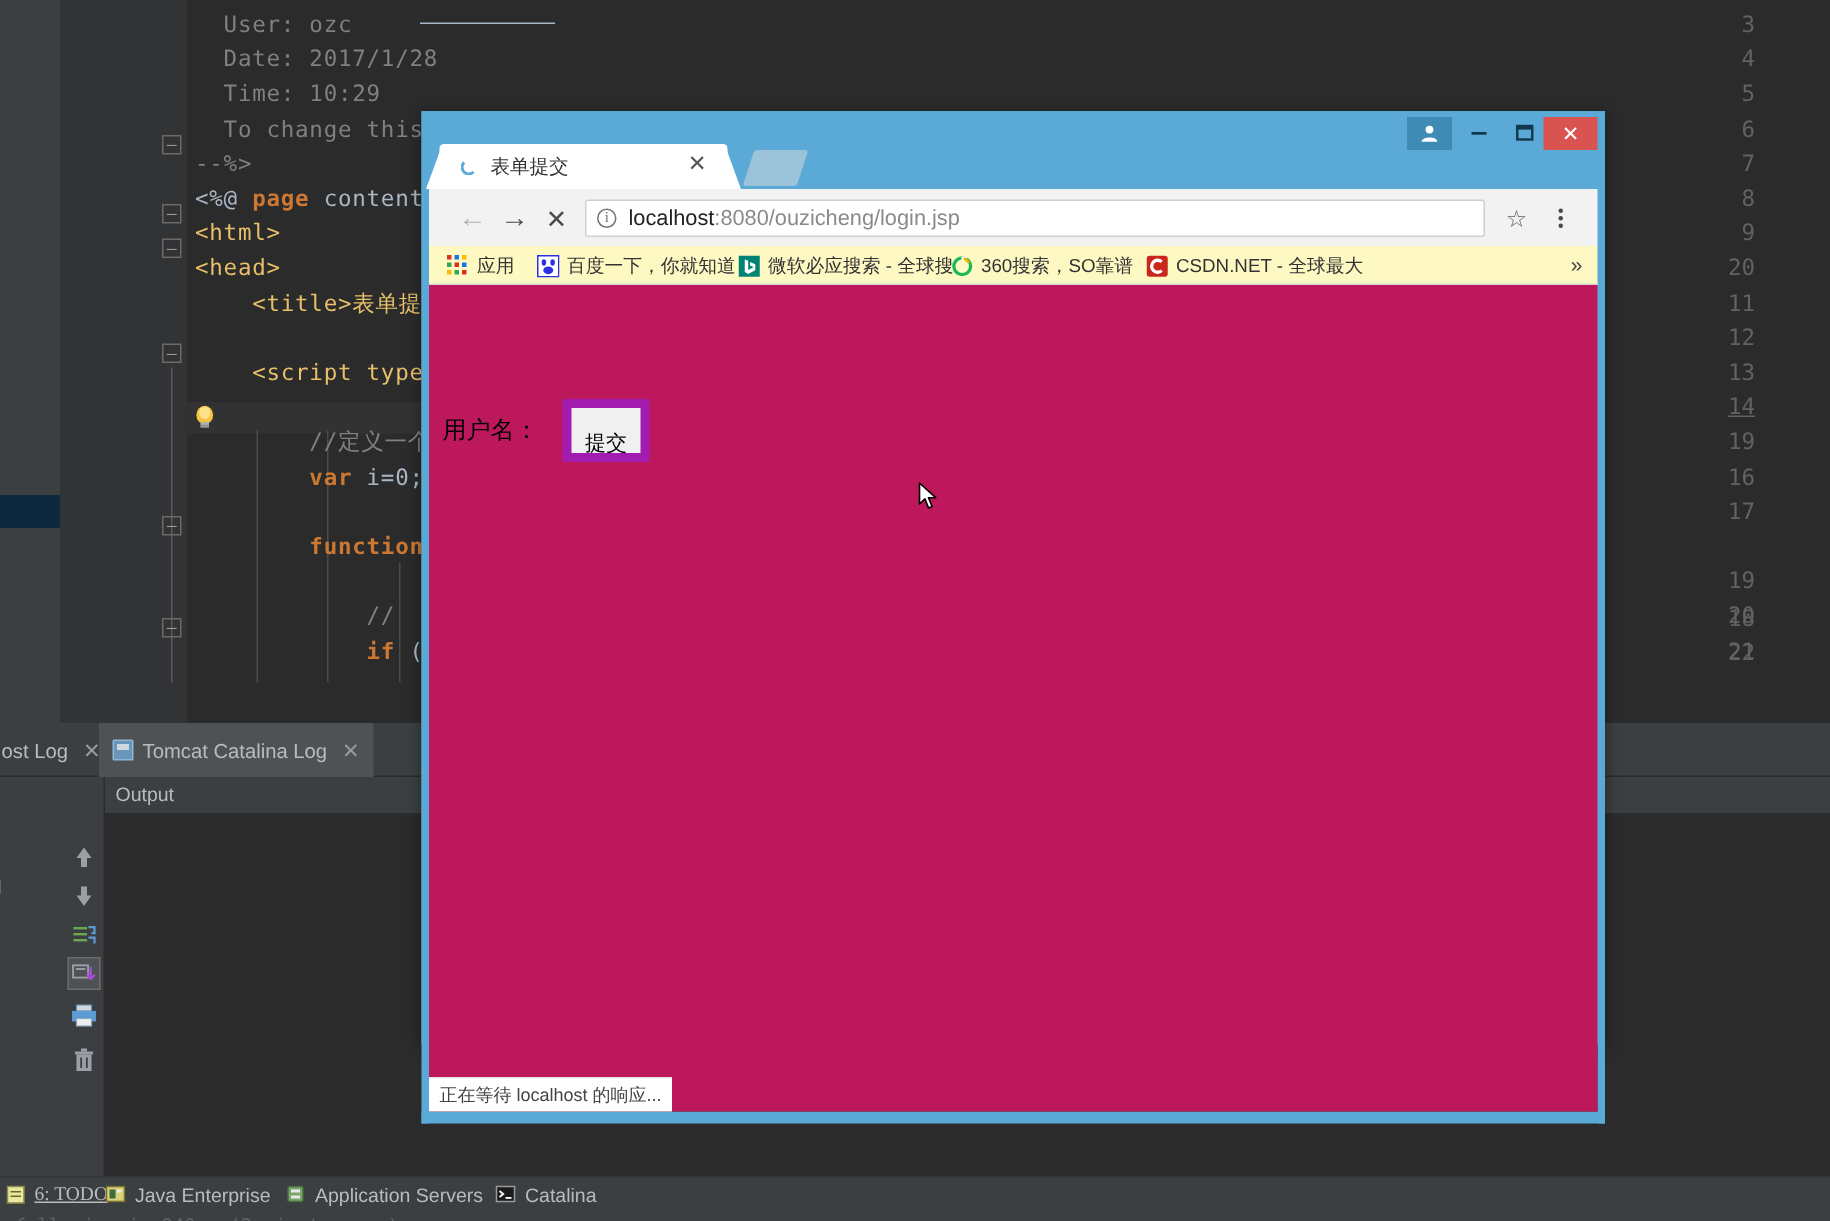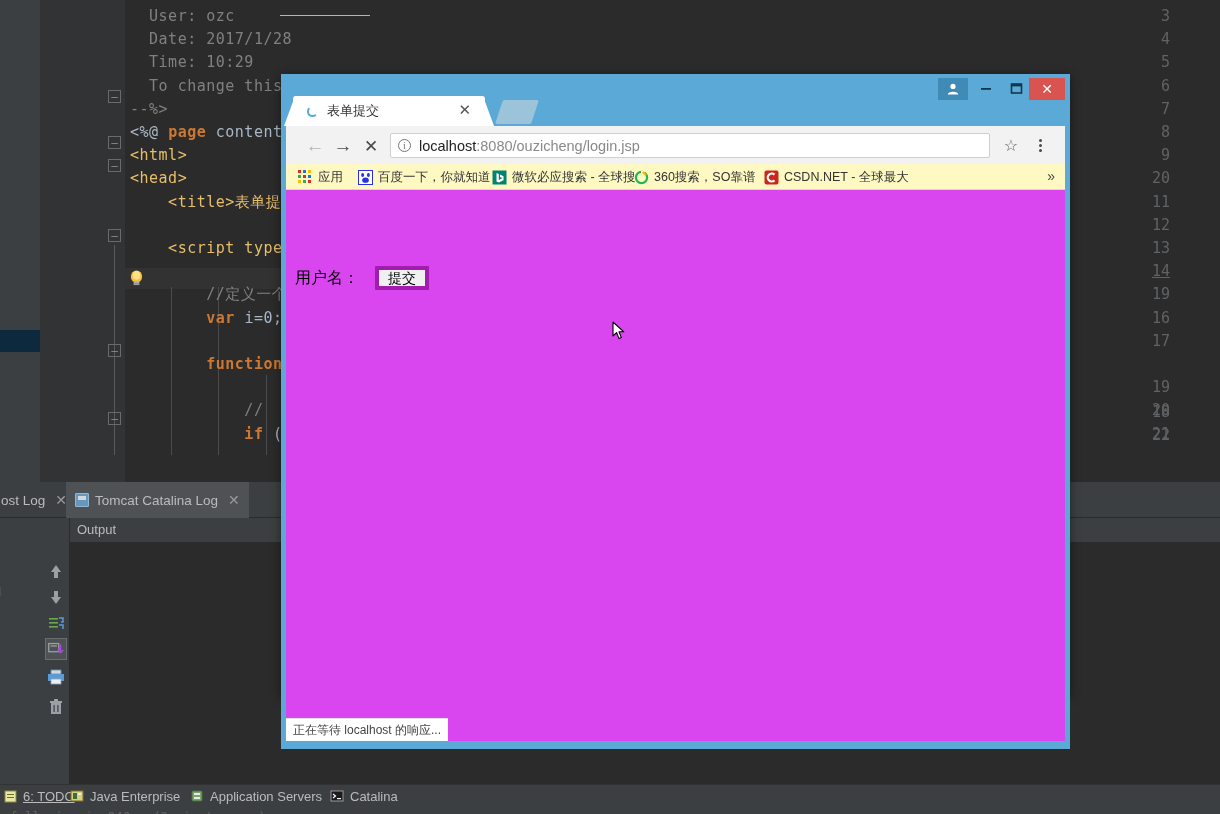--- a/index.html
+++ b/index.html
@@ -129,21 +129,21 @@
 
   
   #statusbar {
     position: absolute; left: 0; top: 784px; width: 1220px; height: 30px;
     background: #3c3f41; border-top: 1px solid #323232;
   }
   .sb-item {
     position: absolute; top: 0; height: 22px; display: flex; align-items: center; gap: 6px;
     color: #bbbbbb; font-size: 13px;
   }
-  .sb-underline { text-decoration: underline; }
+  .sb-underline { text-decoration: underline; font-family: Liberation Serif, serif; }
   #statustext {
     position: absolute; left: 10px; top: 24px; color: #5f6365;
     font-size: 12.5px; font-family: "DejaVu Sans Mono", monospace;
   }
 
   
   #browser {
     position: absolute; left: 281px; top: 74px; width: 789px; height: 622px;
     background: #5aa9d6;
     box-shadow: 0 2px 10px rgba(0,0,0,0.45);
@@ -251,37 +251,37 @@
     position: absolute; right: 10px; top: 4px; color: #444; font-size: 14px;
   }
   .apps-grid {
     display: grid; grid-template-columns: repeat(3, 3px); grid-template-rows: repeat(3, 3px);
     gap: 2px; width: 13px;
   }
   .apps-grid i { display: block; width: 3px; height: 3px; }
 
   #page-viewport {
     position: absolute; left: 5px; top: 116px; width: 779px; height: 551px;
-    background: #d946ef;
+    background: #be185d;
   }
   #form-row {
     position: absolute; left: 9px; top: 76px; display: flex; align-items: center;
   }
   #form-label {
     font-size: 16px; color: #000; font-family: "DejaVu Serif", serif;
     margin-right: 4px;
   }
   #username-input {
     width: 200px; height: 22px; border: 1px solid #a0a0a0;
     font-family: "DejaVu Sans Mono", monospace; font-size: 13px;
     padding: 0 3px; color: #000; background: #fff;
   }
   #submit-button {
-    margin-left: 12px; height: 24px; padding: 0 9px;
-    border: 4px solid #a21caf; background: #f0f0f0;
+    margin-left: 12px; height: 24px; padding: 15px 9px;
+    border: 6px solid #a21caf; background: #f0f0f0;
     font-size: 14px; font-family: "DejaVu Serif", serif; color: #000;
     border-radius: 1px;
   }
   #cursor {
     position: absolute; left: 326px; top: 131px; width: 14px; height: 20px;
     pointer-events: none;
   }
   #chrome-status {
     position: absolute; left: 5px; top: 644px; height: 20px;
     padding: 11px 7px; background: #ffffff;

